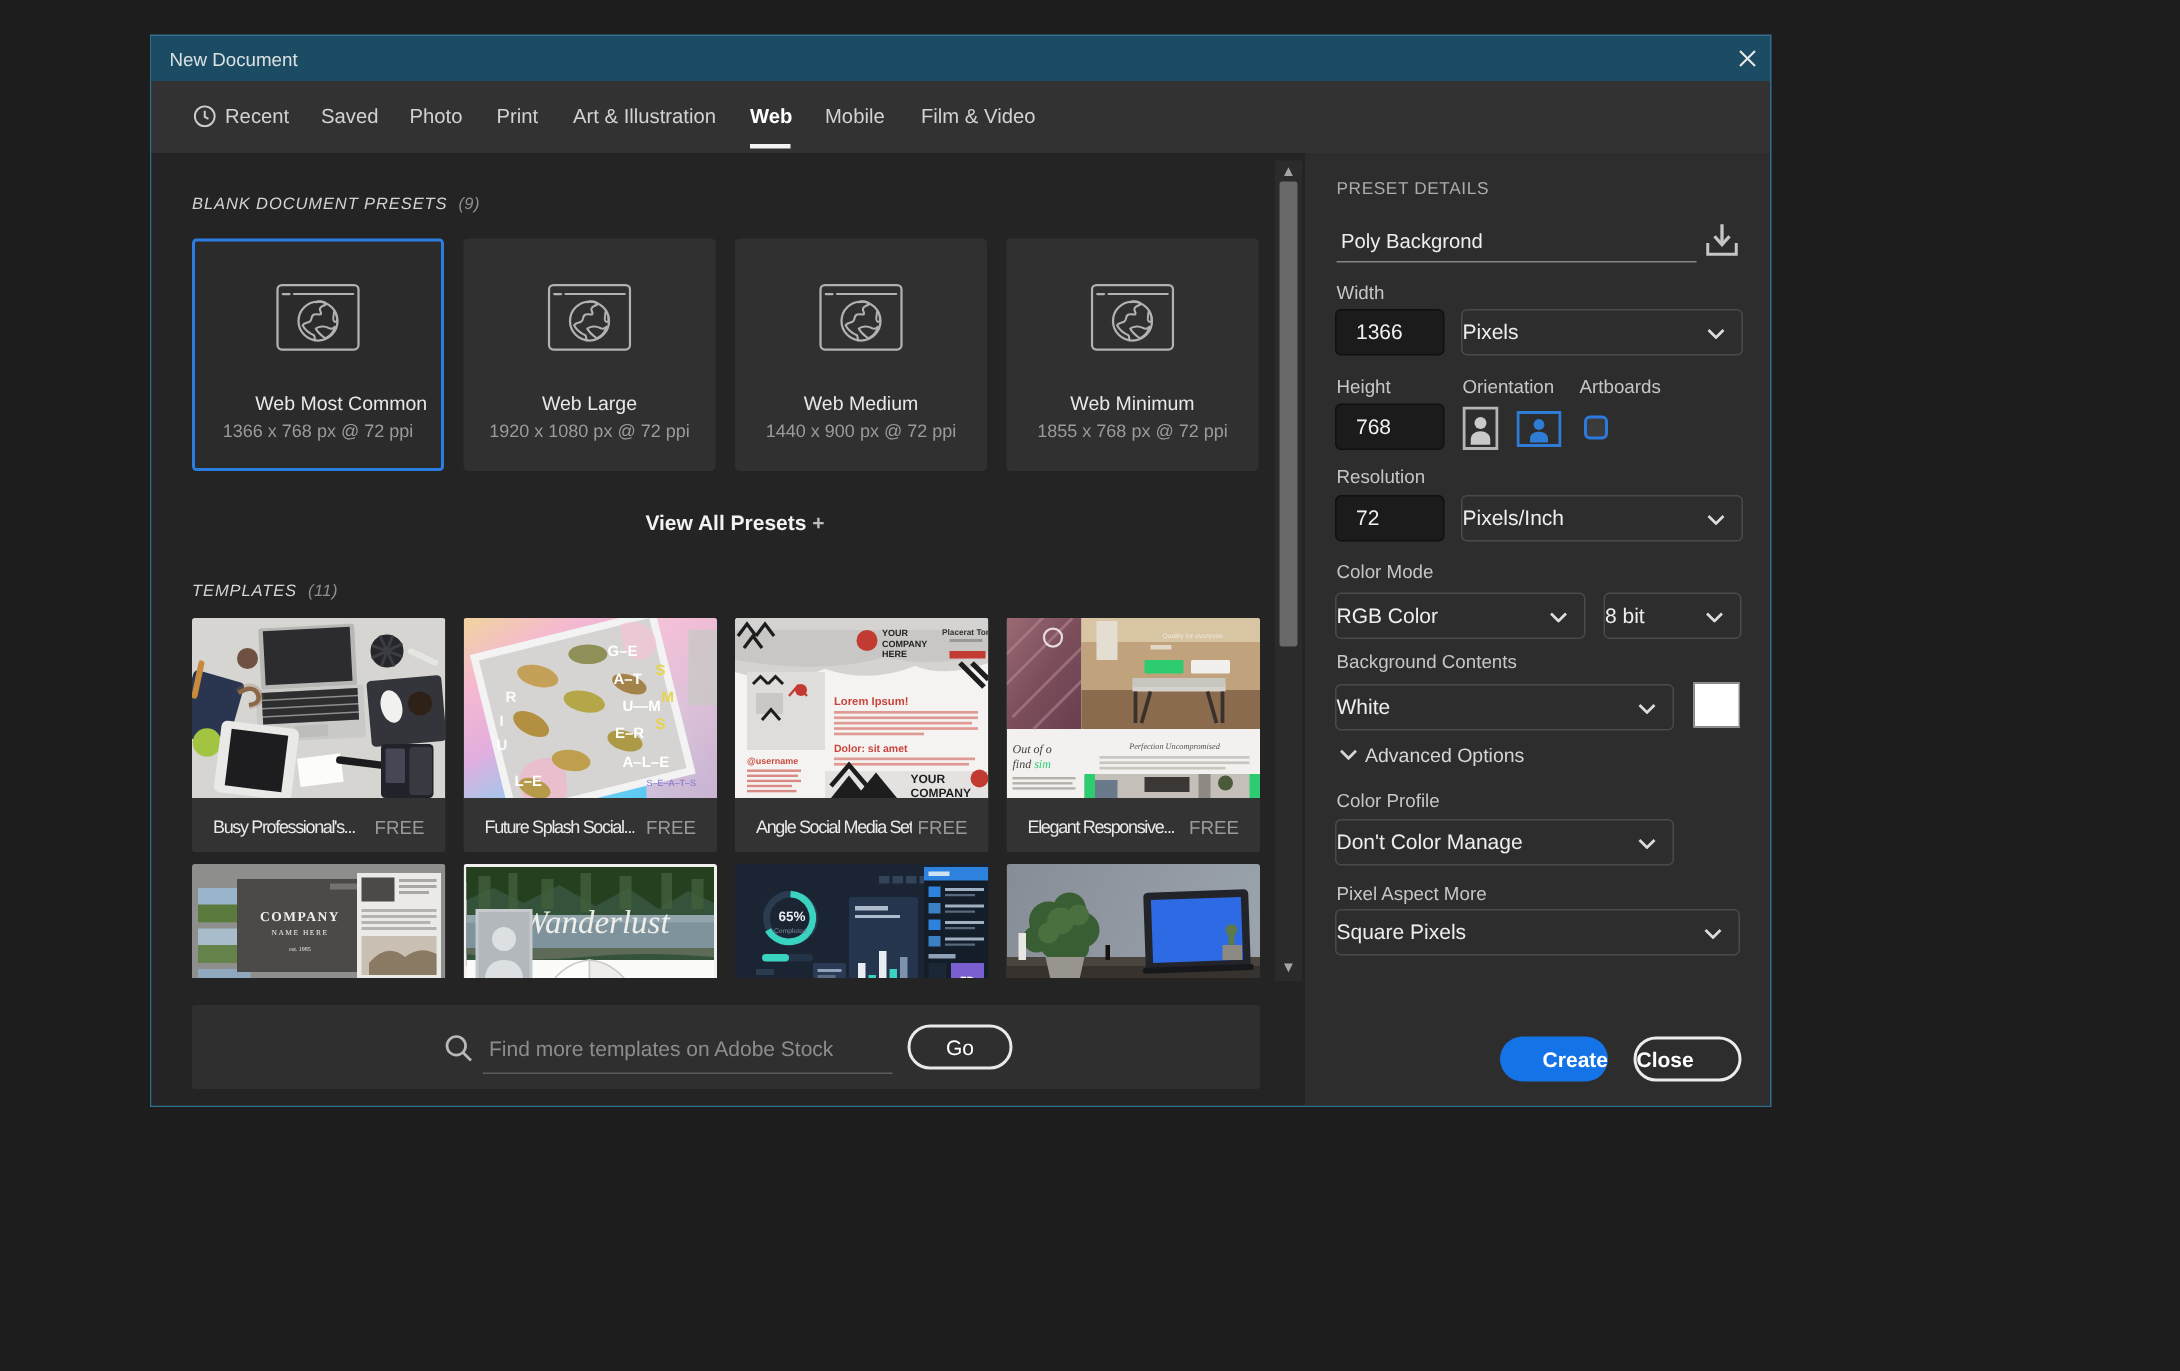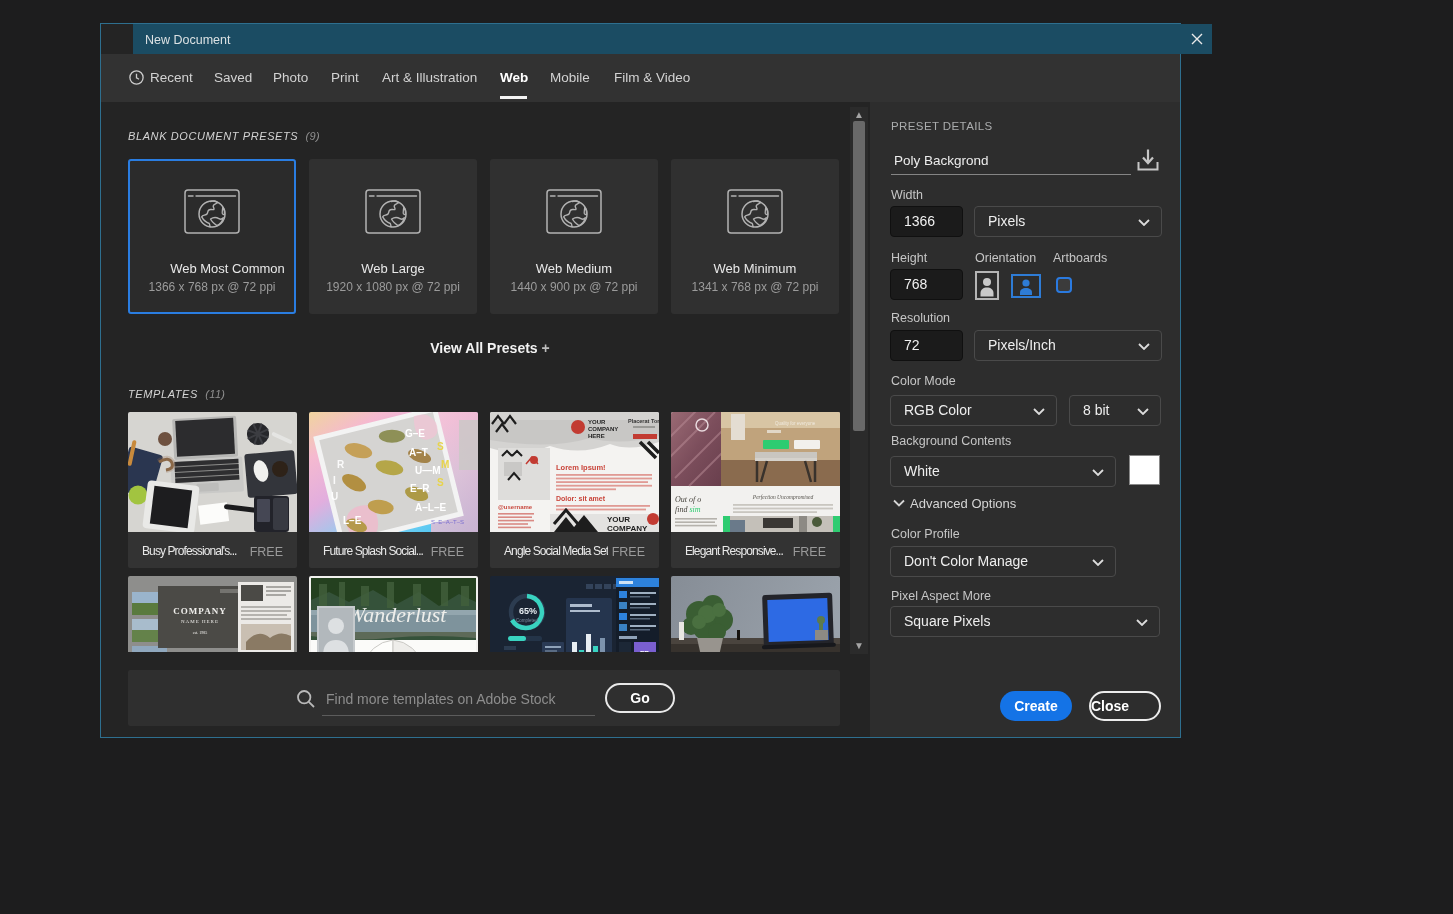--- a/index.html
+++ b/index.html
@@ -1,21 +1,21 @@
 <!DOCTYPE html>
 <html><head>
 <meta charset="utf-8">
 <style>
   * { margin:0; padding:0; box-sizing:border-box; }
   html,body { width:1453px; height:914px; background:#1d1d1e; overflow:hidden;
     font-family:"Liberation Sans", sans-serif; }
   .abs { position:absolute; }
   #dialog { position:absolute; left:100px; top:23px; width:1081px; height:715px;
     background:#242424; border:1px solid #2e6f8f; }
-  #titlebar { position:absolute; left:0; top:0; width:1079px; height:30px; background:#1b4c63;margin-left:32px; }
+  #titlebar { position:absolute; left:0; top:0; width:1079px; height:30px; background:#1b4c63; }
   #titlebar .t { position:absolute; left:12px; top:9px; font-size:12.5px; color:#dbe1e3; }
   #tabs { position:absolute; left:0; top:30px; width:1079px; height:48px; background:#323232; }
   .tab { position:absolute; top:16px; font-size:13.5px; color:#d2d2d2; white-space:nowrap; }
   .tab.sel { color:#ffffff; font-weight:bold; }
   #webline { position:absolute; left:399px; top:42px; width:27px; height:3px; background:#f2f2f2; }
   #leftbody { position:absolute; left:0; top:78px; width:769px; height:635px; background:#242424; }
   #rightpanel { position:absolute; left:769px; top:78px; width:310px; height:635px; background:#2d2d2d; }
 
   
   .seclabel { position:absolute; font-size:11px; letter-spacing:0.6px; color:#d4d4d4;font-style:italic; }
@@ -39,31 +39,31 @@
   
   #sbar { position:absolute; left:749px; top:5px; width:18px; height:547px; background:#2b2b2b; }
   #sthumb { position:absolute; left:3px; top:14px; width:12px; height:310px; background:#696969; border-radius:2px; }
   .schev { position:absolute; left:4px; font-size:10px; color:#a5a5a5; }
 
   
   #fstrip { position:absolute; left:27px; top:568px; width:712px; height:56px; background:#2f2f2f; border-radius:2px; }
   #fstrip .ph { position:absolute; left:198px; top:21px; font-size:14px; color:#8d8d8d; }
   #fstrip .ul { position:absolute; left:194px; top:45px; width:273px; height:1px; background:#5c5c5c; }
   .pillbtn { position:absolute; height:30px; border:2px solid #e9e9e9; border-radius:16px;
-     color:#fff; font-weight:bold; font-size:14px; text-align:center; line-height:26px; }
+     color:#fff; font-weight:normal; font-size:14px; text-align:center; line-height:26px; }
 
   
   .rlabel { position:absolute; font-size:12.5px; color:#c6c6c6; }
   .field { position:absolute; height:31px; background:#1b1b1b; border:1px solid #101010;
      border-radius:4px; color:#f1f1f1; font-size:14px; line-height:29px; padding-left:13px; }
   .dd { position:absolute; height:31px; background:#2d2d2d; border:1px solid #4a4a4a;
-     border-radius:4px; color:#eeeeee; font-size:14px; line-height:29px; padding-left:13px; }
+     border-radius:4px; color:#eeeeee; font-size:14px; line-height:29px; }
   .dd svg.ch { position:absolute; right:11px; top:12px; }
   .btn-create { position:absolute; left:130px; top:589px; width:72px; height:30px; background:#1473e6;
-     border-radius:15px; color:#fff; font-weight:bold; font-size:14px; text-align:center; line-height:30px; }
+     border-radius:15px; color:#fff; font-weight:bold; font-size:14px; text-align:right; line-height:30px; }
   .btn-close { position:absolute; left:219px; top:589px; width:72px; height:30px; border:2px solid #ececec;
      border-radius:15px; color:#fff; font-weight:bold; font-size:14px; text-align:left; line-height:26px; }
 </style>
 </head>
 <body>
 <div id="dialog">
   <div id="titlebar">
     <span class="t">New Document</span>
     <svg class="abs" style="left:1058px;top:9px" width="12" height="12" viewBox="0 0 12 12">
       <path d="M1 1 L11 11 M11 1 L1 11" stroke="#e9e9e9" stroke-width="1.4"></path>
@@ -139,21 +139,21 @@
 <rect x="1" y="1" width="54" height="43" rx="3" stroke-width="1.5"></rect>
 <path d="M4.5 7 L9 7" stroke-width="1.5"></path>
 <path d="M12 7 L51.5 7" stroke-width="1.4"></path>
 <circle cx="28" cy="25" r="13" stroke-width="1.5"></circle>
 <path d="M26.5 12.5 c3 -1.2 6 -0.5 7 1.2 c-1.8 1.4 -3.6 1.2 -4.2 3 c-0.5 1.6 1.2 2.2 0.6 3.8 c-2 0.6 -3.6 -0.8 -5.2 0.6 c-1.6 1.4 -0.4 3.4 -2.4 4.4 c-1.8 0.9 -3.8 0.6 -4.6 2.4 c1.6 3 4.4 5.4 7.6 6.6 c0.6 1 0.4 2.2 0.8 3.4" stroke-width="1.4"></path>
 <path d="M26.5 30 c2.4 -1.6 6 -1.8 8.4 -0.4 c2 1.2 3.4 0.4 4.4 -0.8 c-0.8 3.4 -3.2 6.2 -6.4 7.8 c-2.2 -1.6 -5 -3.6 -6.4 -6.6 Z" stroke-width="1.4"></path>
 <path d="M38.8 18.5 c1.6 2 2.2 4.6 1.6 7 c-1.4 0.4 -2.4 -0.6 -2.2 -2.2 c0.2 -1.8 0.2 -3.2 0.6 -4.8 Z" stroke-width="1.3"></path>
 </g>
 </svg></div>
       <div class="nm">Web Minimum</div>
-      <div class="sz">1341 x 768 px @ 72 ppi</div>
+      <div class="sz">1855 x 768 px @ 72 ppi</div>
     </div>
     <div style="position:absolute;left:0;top:238px;width:778px;text-align:center;
       font-size:14px;font-weight:bold;color:#f2f2f2">View All Presets <span style="color:#bdbdbd">+</span></div>
     <div class="seclabel" style="left:27px;top:286px">TEMPLATES&nbsp; <span class="cnt">(11)</span></div>
 
     <div class="tcard" style="left:27px;top:310px">
       <div class="img"><svg width="169" height="120" viewBox="0 0 169 120">
 <rect width="169" height="120" fill="#d6d5d1"></rect>
 <rect x="118" y="40" width="50" height="44" rx="3" transform="rotate(-5 143 62)" fill="#33353b"></rect>
 <ellipse cx="133" cy="59" rx="7" ry="11" transform="rotate(-15 133 59)" fill="#f1f1ef"></ellipse>

